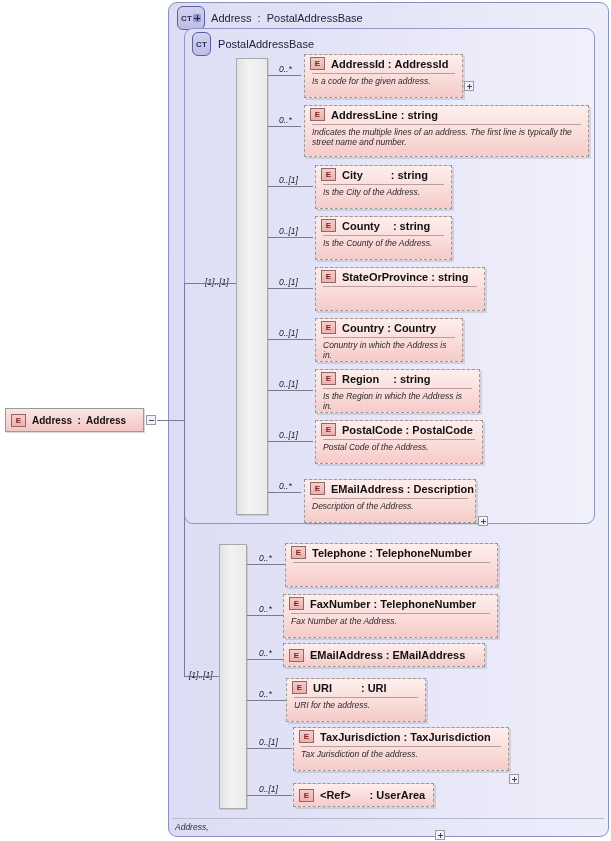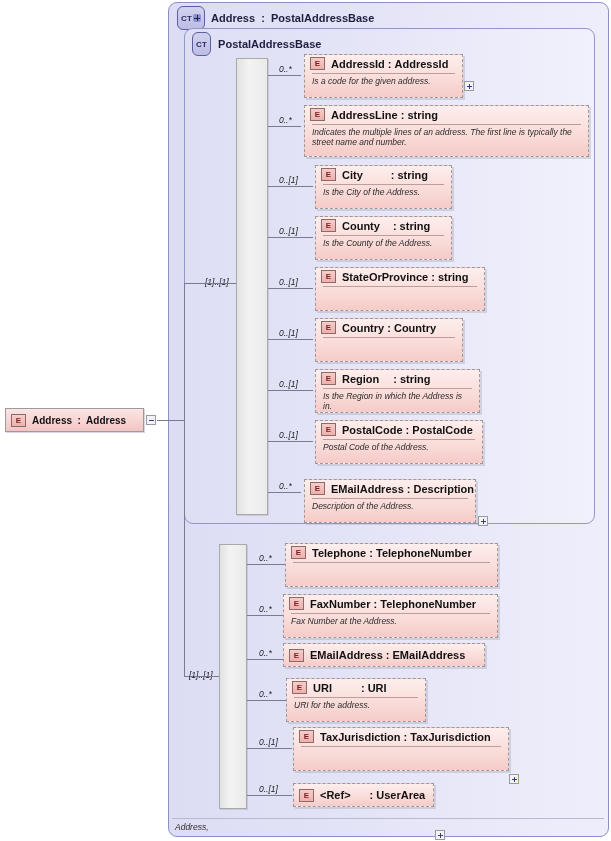--- a/index.html
+++ b/index.html
@@ -33,21 +33,21 @@
   .ct-badge .plus-g{
     display:inline-block;width:8px;height:8px;margin-left:1px;
     border-radius:2px;background:#8f93cc;position:relative;
   }
   .ct-badge .plus-g:before,.ct-badge .plus-g:after{
     content:"";position:absolute;background:#22224f;
   }
   .ct-badge .plus-g:before{left:1px;top:3.5px;width:6px;height:1px;}
   .ct-badge .plus-g:after{left:3.5px;top:1px;width:1px;height:6px;}
 
-  .ct-title{font-size:11px;font-weight:bold;color:#1d1d3d;white-space:pre;}
+  .ct-title{font-size:11px;font-weight:normal;color:#1d1d3d;white-space:pre;}
 
   
   #root-node{
     left:5px;top:408px;width:139px;height:24px;
     border:1px solid #9b9b9b;
     background:linear-gradient(to bottom,#fbe5e4 0%,#f7d4d2 55%,#f2c5c3 100%);
     box-shadow:1px 1px 0 #d8d8e2;
     display:flex;align-items:center;box-sizing:border-box;
   }
   #root-node .lbl{font-size:10px;font-weight:bold;color:#111;white-space:pre;margin-left:6px;}
@@ -235,20 +235,21 @@
   <div class="sep"></div>
 </div>
 
 <div class="el" style="left:315px;top:318px;width:148px;height:44px;">
   <div class="row">
       <span class="e-badge">E</span>
     <span class="nm">Country</span>
     <span class="ty">&nbsp;:&nbsp;Country</span>
     </div>
   <div class="sep"></div>
+  <div class="doc">Conuntry in which the Address is in.</div>
 </div>
 
 <div class="el" style="left:315px;top:369px;width:165px;height:44px;">
   <div class="row">
       <span class="e-badge">E</span>
     <span class="nm">Region</span>
     <span class="ty" style="margin-left:14px;">:&nbsp;string</span>
     </div>
   <div class="sep"></div>
   <div class="doc">Is the Region in which the Address is in.</div>
@@ -345,20 +346,21 @@
   <div class="doc">URI for the address.</div>
 </div>
 
 <div class="el" style="left:293px;top:727px;width:216px;height:44px;">
   <div class="row">
       <span class="e-badge">E</span>
     <span class="nm">TaxJurisdiction</span>
     <span class="ty">&nbsp;:&nbsp;TaxJurisdiction</span>
     </div>
   <div class="sep"></div>
+  <div class="doc">Tax Jurisdiction of the address.</div>
 </div>
 <div class="abs tog plus" style="left:509px;top:744px;"></div>
 
 <div class="el nodoc" style="left:293px;top:783px;width:141px;height:24px;">
   <div class="row">
       <span class="e-badge">E</span>
     <span class="nm">&lt;Ref&gt;</span>
     <span class="ty" style="margin-left:19px;">:&nbsp;UserArea</span>
     </div>
 </div>

